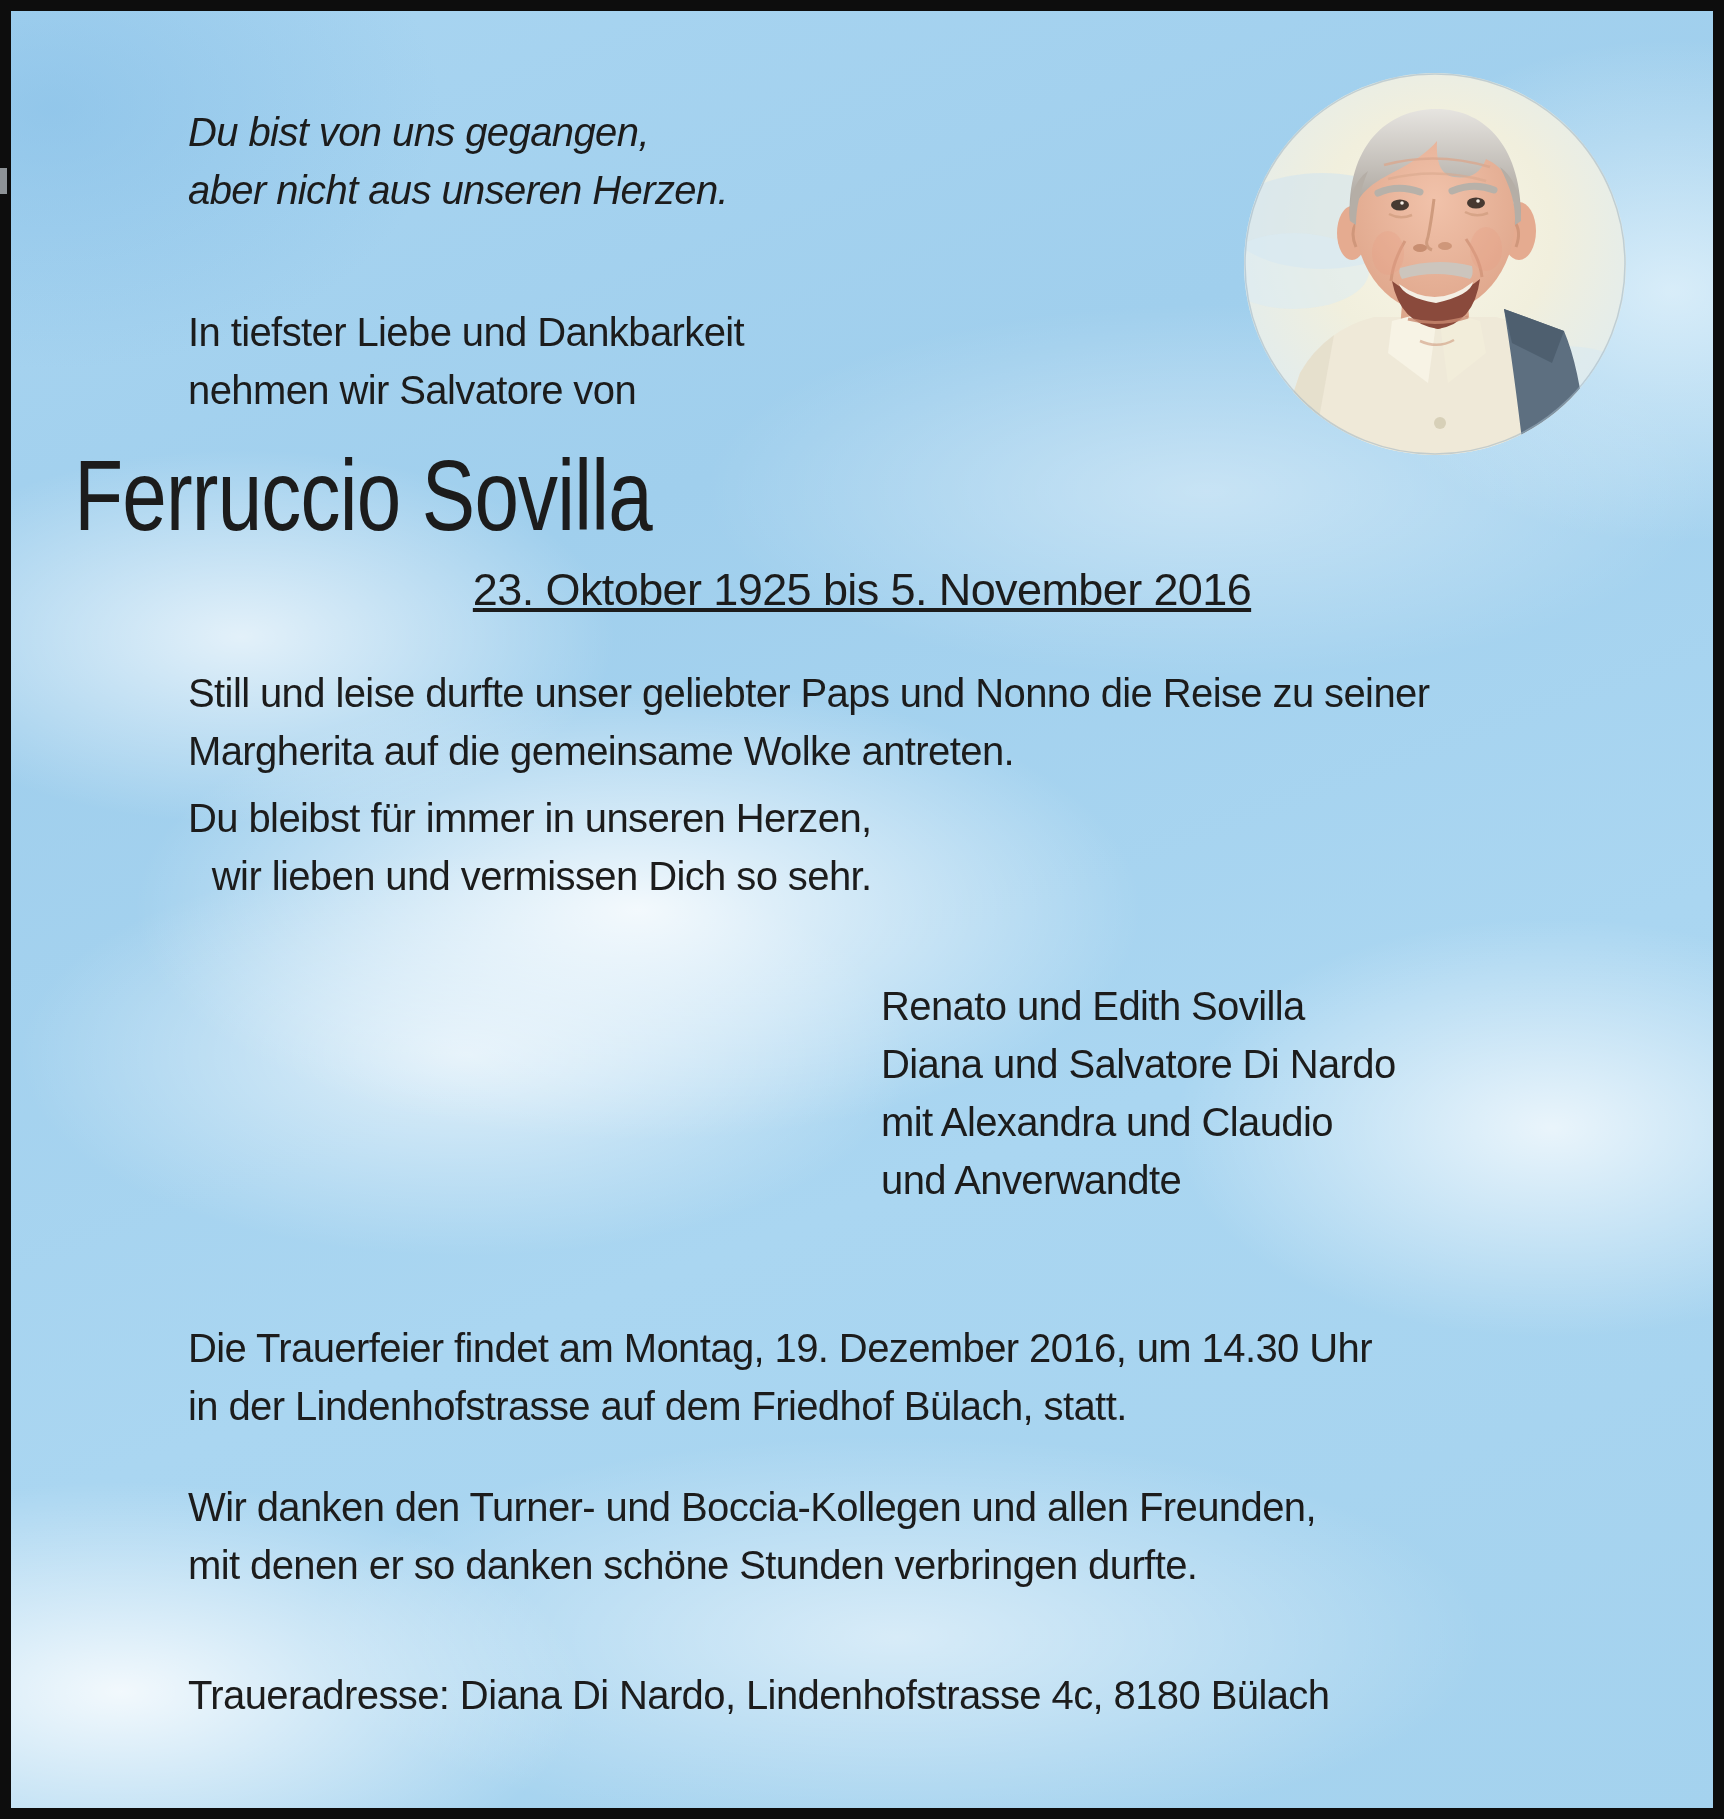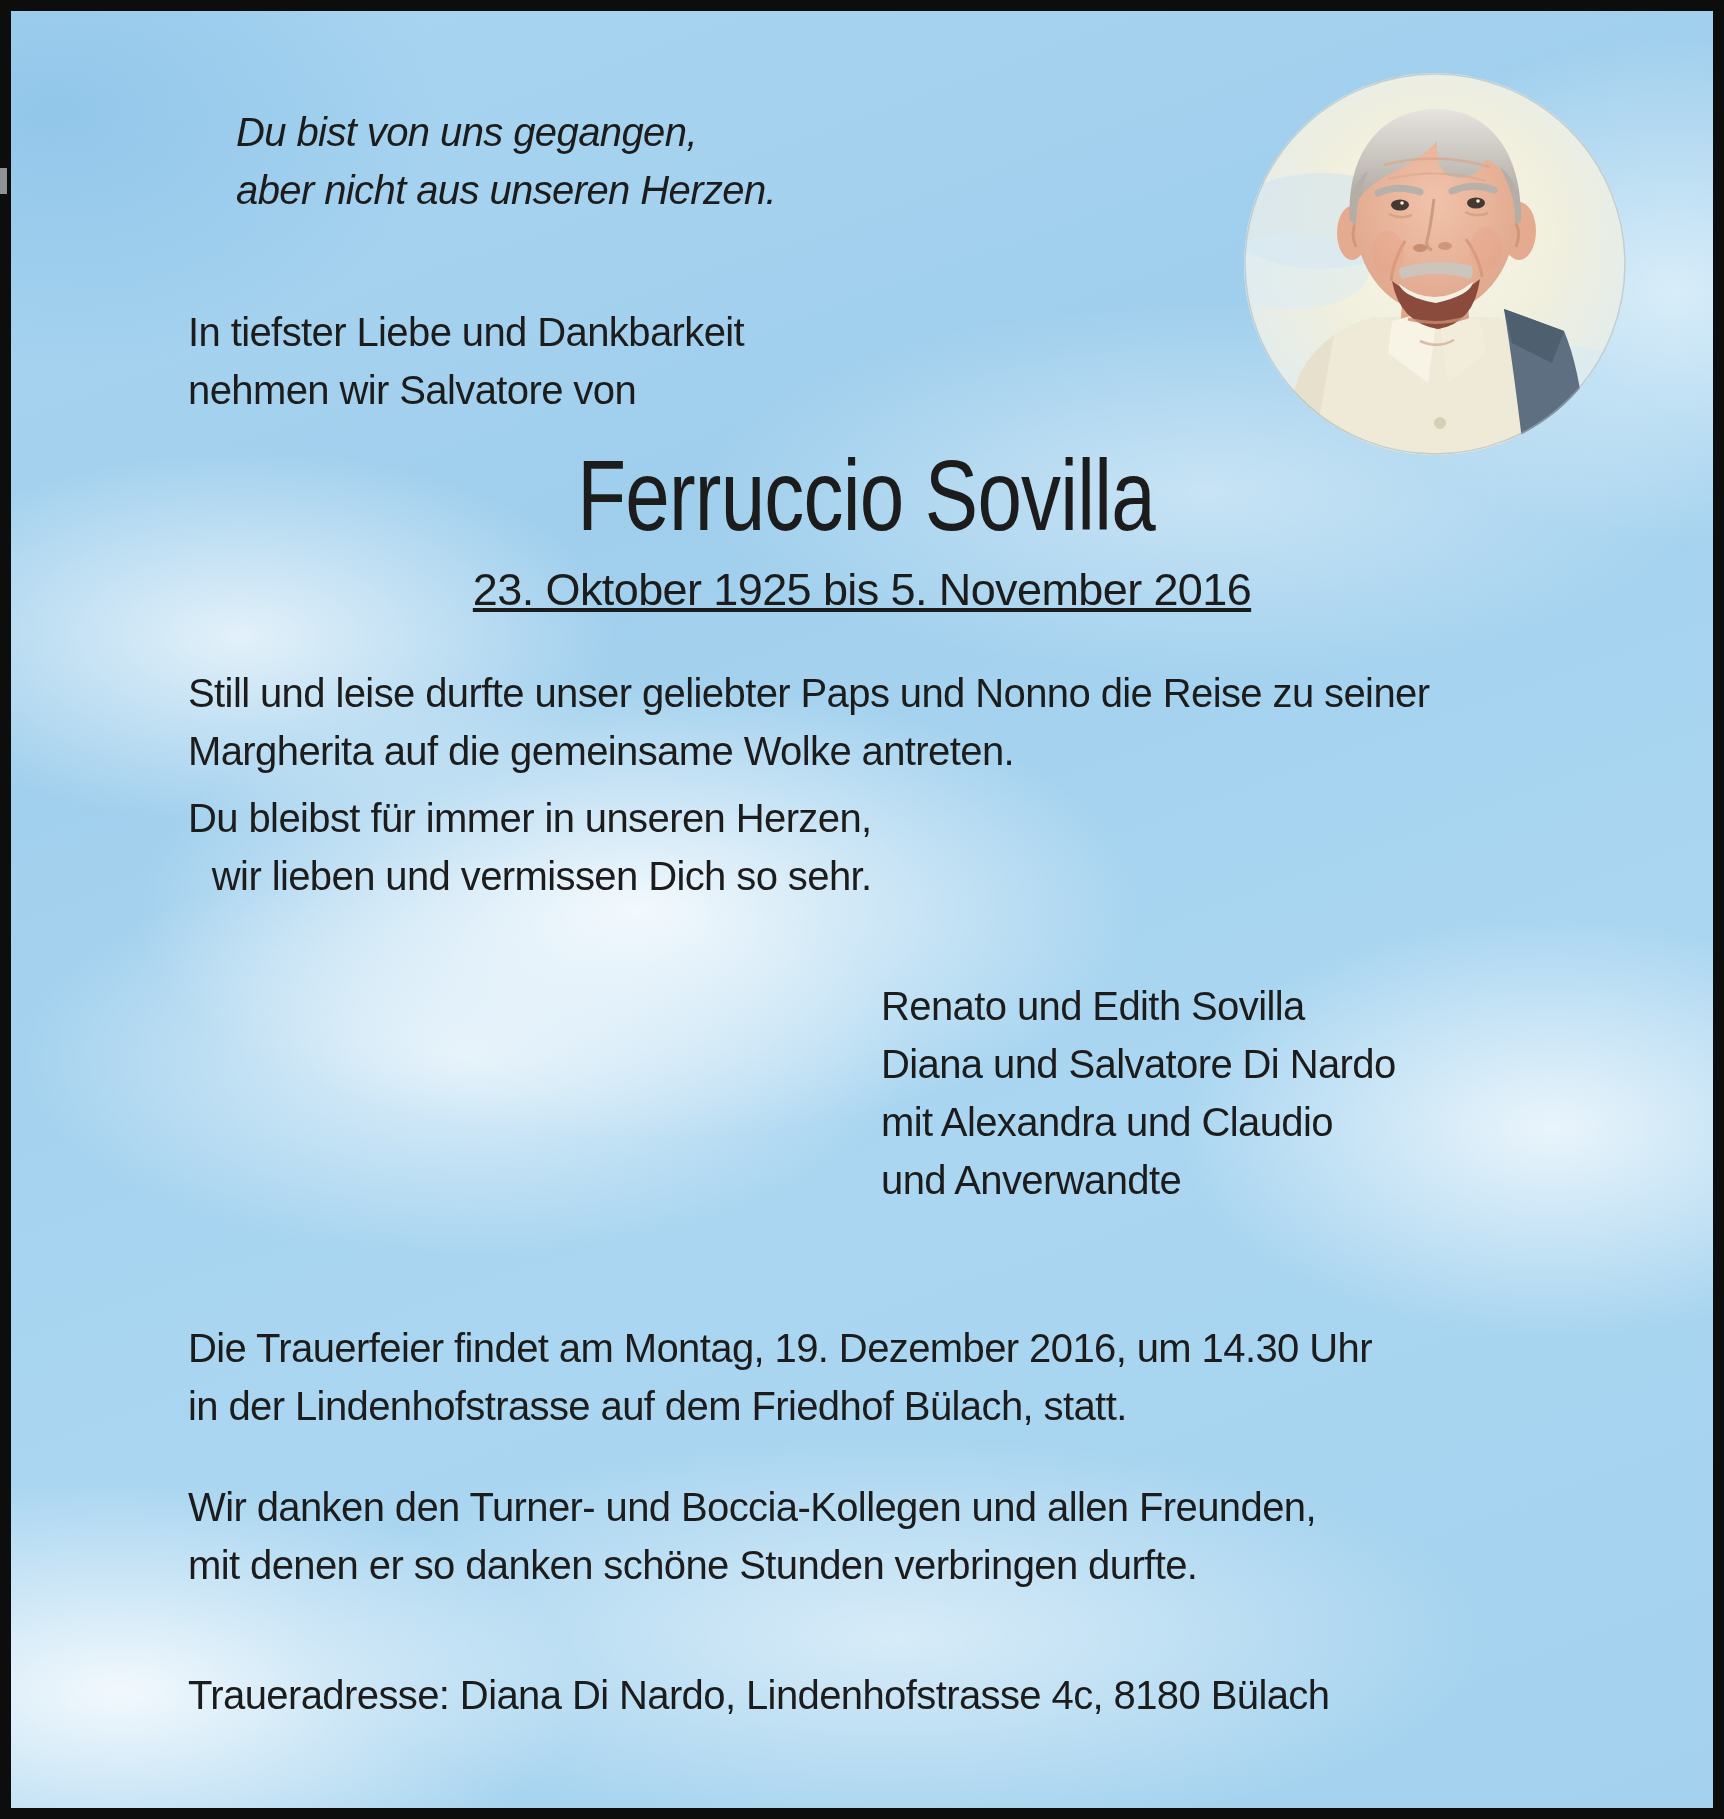--- a/index.html
+++ b/index.html
@@ -16,23 +16,23 @@
       radial-gradient(ellipse 820px 280px at 52% 90%, rgba(255,255,255,.55), rgba(255,255,255,0) 72%),
       radial-gradient(ellipse 500px 360px at 97% 16%, rgba(245,252,255,.65), rgba(255,255,255,0) 70%),
       radial-gradient(ellipse 700px 260px at 70% 27%, rgba(255,255,255,.40), rgba(255,255,255,0) 72%),
       radial-gradient(ellipse 600px 400px at 3% 6%, rgba(125,185,228,.50), rgba(125,185,228,0) 65%),
       linear-gradient(160deg,#a9d5f1 0%,#a0cfed 30%,#aad6f1 62%,#a4d2ee 100%);
   }
   .frame{position:absolute;inset:0;border:11px solid #0d0d0d;pointer-events:none;z-index:40;}
   .notch{position:absolute;left:0;top:168px;width:7px;height:26px;background:#8d9296;z-index:41;}
   .txt{position:absolute;font-size:40px;line-height:58px;letter-spacing:-0.6px;white-space:nowrap;}
   .it{font-style:italic;}
-  .epigraph{left:188px;top:103px;margin-left:48px;}
+  .epigraph{left:188px;top:103px;}
   .intro{left:188px;top:303px;}
-  .name-wrap{left:8px;right:0;top:440px;text-align:center;}
+  .name-wrap{left:2px;right:0;top:440px;text-align:left;}
   .name-wrap h1{margin:0;font-size:100px;line-height:110px;font-weight:400;letter-spacing:-1px;}
   .squeeze{display:inline-block;transform:scaleX(0.80);transform-origin:50% 50%;}
   .dates{left:0;right:0;top:560px;text-align:center;font-size:45px;line-height:60px;text-decoration:underline;}
   .para1{left:188px;top:664px;}
   .para2{left:188px;top:789px;text-align:right;}
   .mourners{left:865px;top:977px;margin-left:16px;}
   .urnen{left:188px;top:1259px;}
   .feier{left:188px;top:1319px;}
   .danken{left:188px;top:1478px;}
   .adresse{left:188px;top:1666px;}

